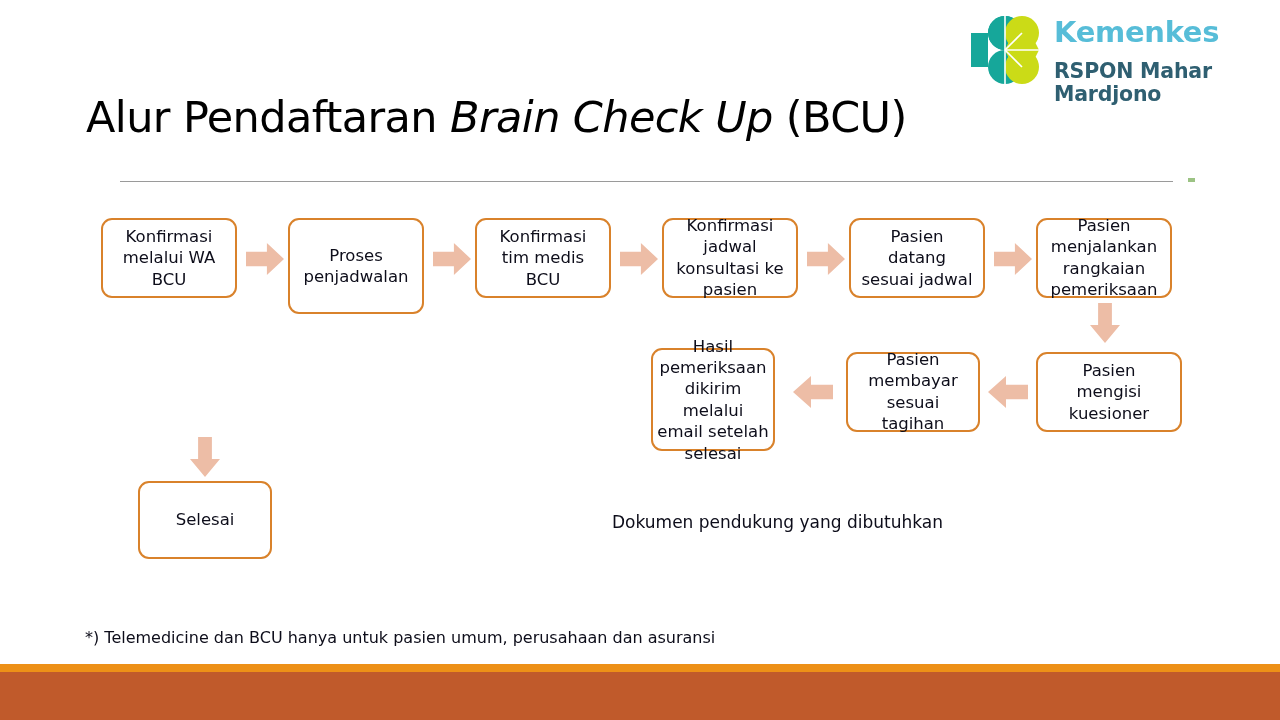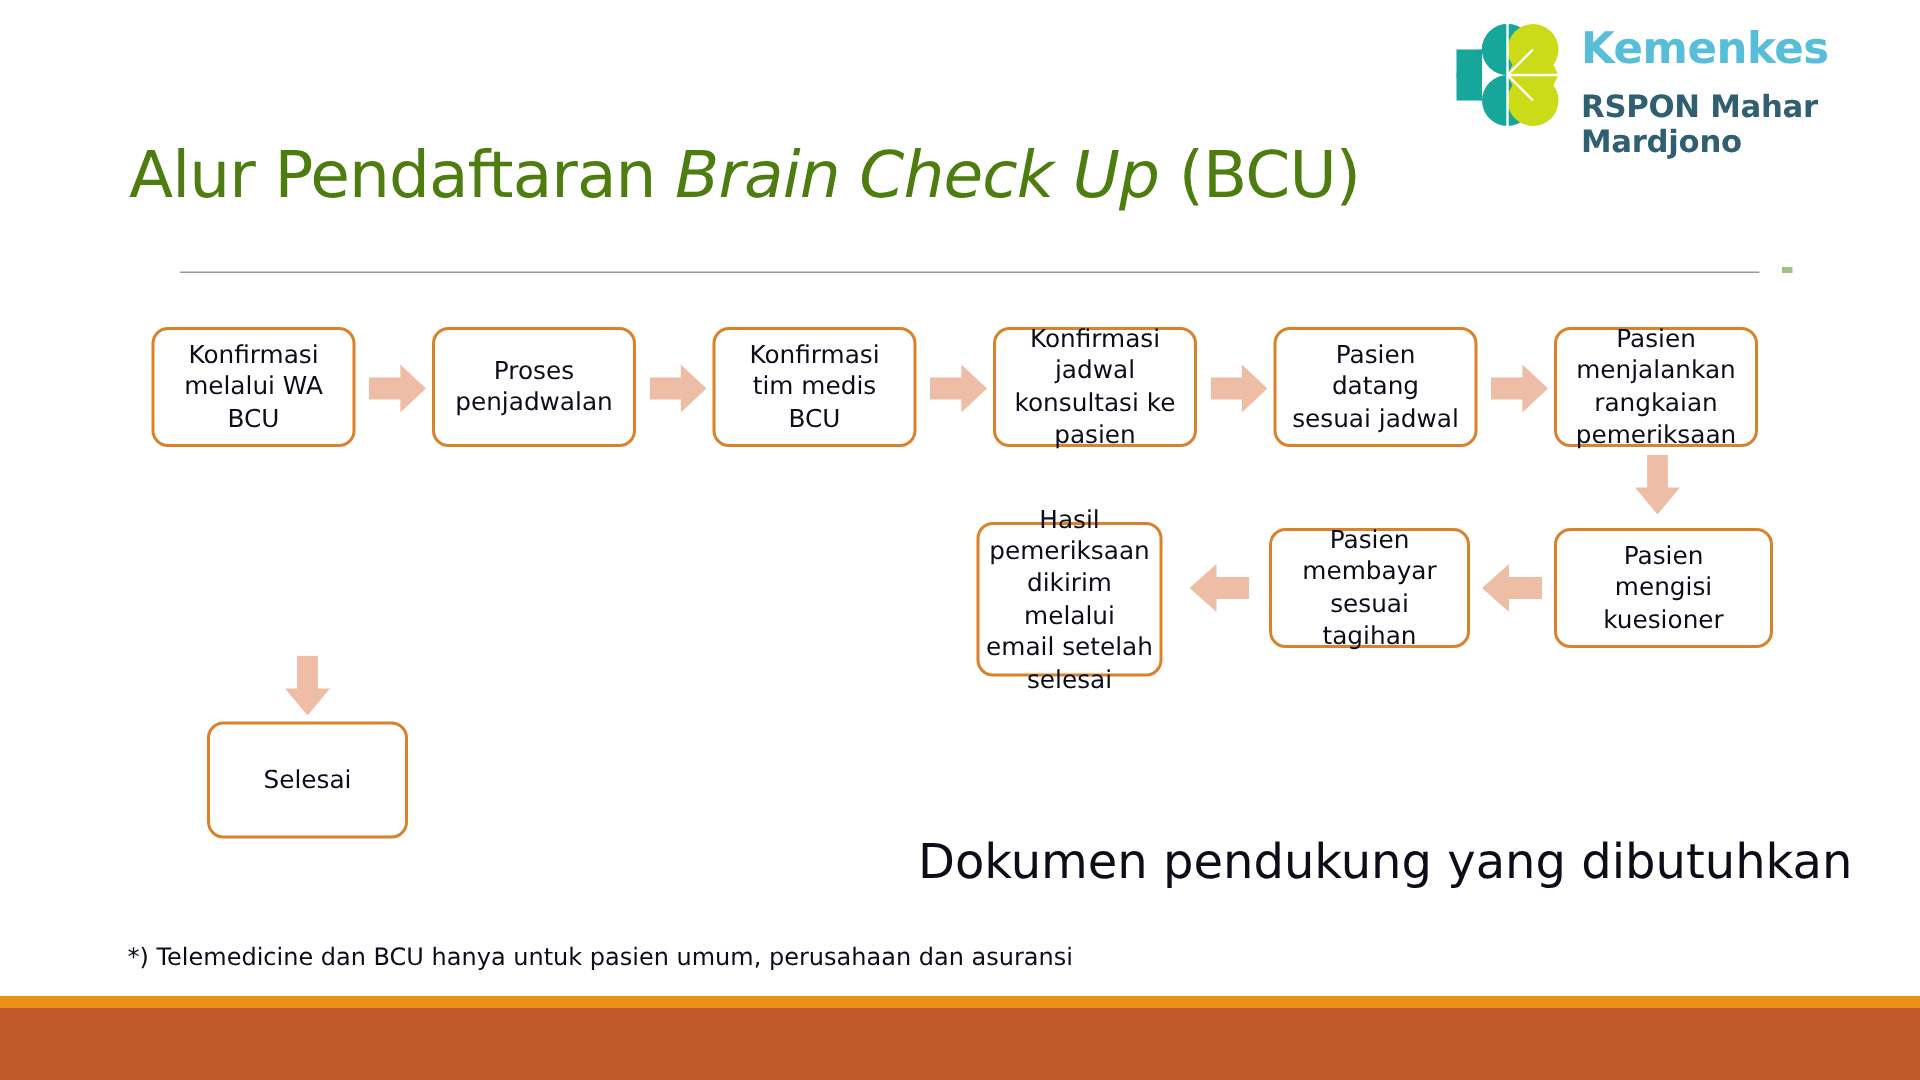--- a/index.html
+++ b/index.html
@@ -24,21 +24,21 @@
   #logo-line2{
     font-family:"DejaVu Sans", sans-serif;
     font-size:20.5px;font-weight:bold;color:#2F5F71;
     line-height:1.15;letter-spacing:-0.2px;margin-top:12px;
   }
 
   
   #title{
     position:absolute;left:86px;top:92px;width:1100px;
     font-family:"DejaVu Sans", sans-serif;
-    font-size:43px;color:#4d7c0f;white-space:nowrap;
+    font-size:43px;color:#000000;white-space:nowrap;
     letter-spacing:-0.6px;
   }
   #title .it{font-style:italic;}
   #rule{
     position:absolute;left:120px;top:181px;width:1053px;height:1px;
     background:#9a9a9a;
   }
   #green-dot{
     position:absolute;left:1188px;top:178px;width:7px;height:4px;
     background:#7BAF5B;opacity:.75;
@@ -73,21 +73,21 @@
     clip-path:polygon(100% 27%,45% 27%,45% 0%,0% 50%,45% 100%,45% 73%,100% 73%);
   }
   .arrow.down{
     clip-path:polygon(27% 0%,73% 0%,73% 55%,100% 55%,50% 100%,0% 55%,27% 55%);
   }
 
   
   #doc-head{
     position:absolute;left:612px;top:512px;
     font-family:"DejaVu Sans", sans-serif;
-    font-size:32px;color:#0d0d1a;white-space:nowrap;margin-top:43px;
+    font-size:17px;color:#0d0d1a;white-space:nowrap;
   }
   #doc-item{
     position:absolute;left:595px;top:556px;
     font-family:"DejaVu Sans", sans-serif;
     font-size:26px;color:#0d0d1a;white-space:nowrap;
   }
   #doc-item .chk{font-size:24px;margin-right:11px;}
 
   #footnote{
     position:absolute;left:85px;top:628px;
@@ -136,21 +136,21 @@
   <div id="green-dot"></div>
 
   <div class="box" style="left:101px;top:218px;width:136px;height:80px;">
     <div class="txt" style="width:128px;">Konfirmasi
 melalui WA
 BCU</div>
   </div>
 
   <div class="arrow right" style="left:246px;top:243px;width:38px;height:32px;"></div>
 
-  <div class="box" style="left:288px;top:218px;width:136px;height:80px;">
+  <div class="box" style="left:288px;top:218px;width:136px;height:96px;">
     <div class="txt" style="width:132px;">Proses
 penjadwalan</div>
   </div>
 
   <div class="arrow right" style="left:433px;top:243px;width:38px;height:32px;"></div>
 
   <div class="box" style="left:475px;top:218px;width:136px;height:80px;">
     <div class="txt" style="width:130px;">Konfirmasi
 tim medis
 BCU</div>

